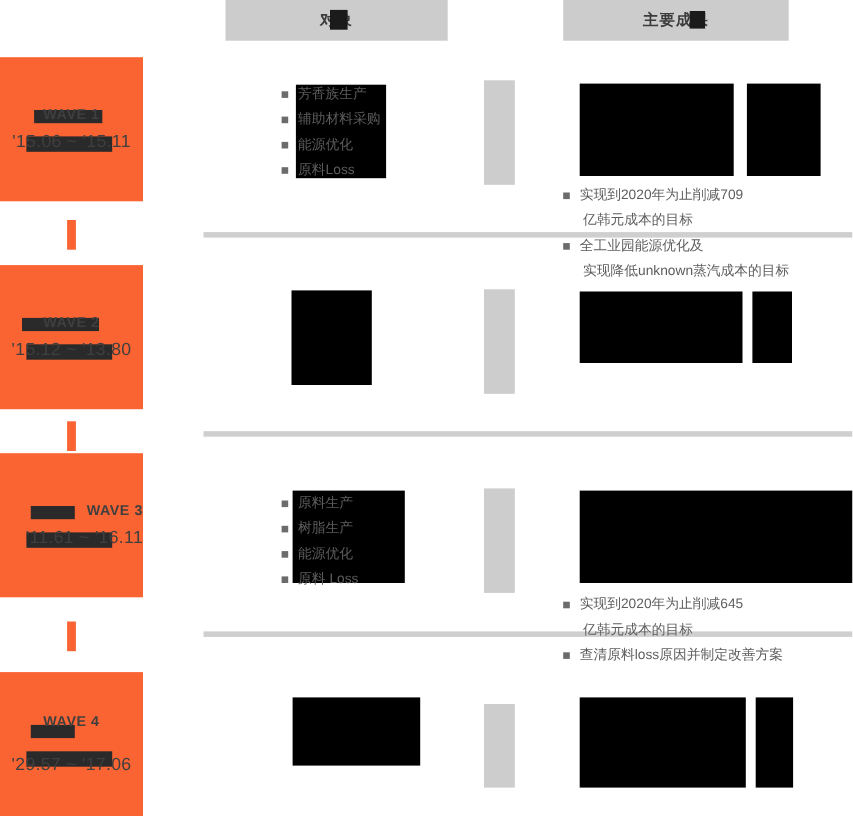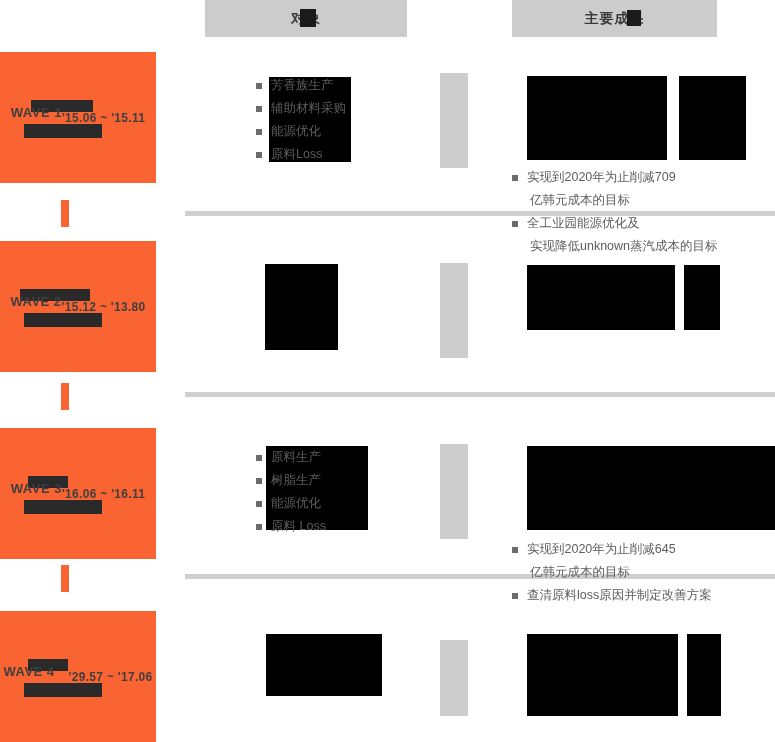--- a/index.html
+++ b/index.html
@@ -36,38 +36,39 @@
   .redact {
     position: absolute;
     background: #1b1b1b;
     opacity: 1;
   }
 
   
   .wave-block {
     position: absolute;
     left: 0;
-    width: 156px;
+    width: 130px;
     background: #fa6432;
     color: #3f3f3f;
     display: flex;
+    flex-direction: column;
     align-items: center;
     justify-content: center;
   }
   .wave-title {
     font-size: 13px;
     font-weight: bold;
     letter-spacing: 0.5px;
     margin-bottom: 10px;
     position: relative;
     z-index: 3;
   }
   .wave-period {
-    font-size: 12px;
-    font-weight: bold;
+    font-size: 16px;
+    font-weight: normal;
     letter-spacing: 0.3px;
     position: relative;
     z-index: 3;
   }
   .wave-redact {
     position: absolute;
     background: #2a2a2a;
     z-index: 2;
   }
 
@@ -200,25 +201,25 @@
 <div class="plate" style="left:684px;top:265px;width:36px;height:65px;"></div>
 <ul class="bullet-list list-result" style="top:262px;">
   <li class="bullet-item">实现到2020年为止削减645</li>
   <li class="bullet-sub">亿韩元成本的目标</li>
   <li class="bullet-item">查清原料loss原因并制定改善方案</li>
 </ul>
 
 <div class="connector" style="top:383px;height:27px;"></div>
 <div class="divider" style="top:392px;"></div>
 
-<div class="wave-block" style="top:428px;height:131px;">
+<div class="wave-block" style="top:412px;height:131px;align-items:flex-end;">
   <div class="wave-redact" style="left:28px;top:48px;width:40px;height:12px;"></div>
   <div class="wave-redact" style="left:24px;top:72px;width:78px;height:14px;"></div>
   <div class="wave-title">WAVE 3</div>
-  <div class="wave-period">'16.06 ~ '16.11</div>
+  <div class="wave-period">'11.61 ~ '16.11</div>
 </div>
 
 <div class="arrow-bar" style="top:444px;height:95px;"></div>
 
 <div class="plate" style="left:266px;top:446px;width:102px;height:84px;"></div>
 
 <div class="plate" style="left:527px;top:446px;width:248px;height:84px;"></div>
 
 <div class="connector" style="top:565px;height:27px;"></div>
 <div class="divider" style="top:574px;"></div>

